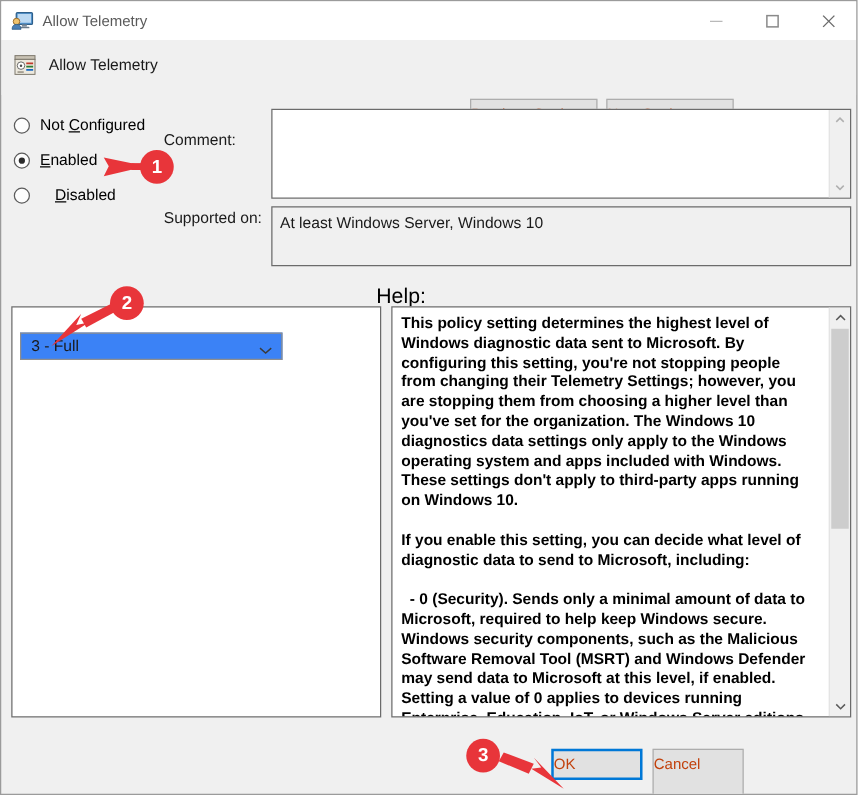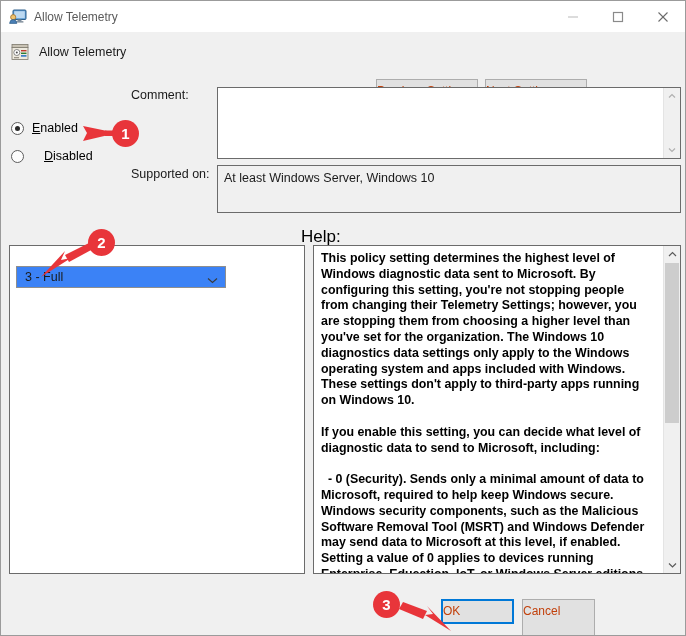--- a/index.html
+++ b/index.html
@@ -144,21 +144,21 @@
     white-space: nowrap;
   }
   .radio-label u { text-decoration: underline; }
 
   
   .field-label {
     position: absolute;
     font-size: 12.5px;
     color: #1a1a1a;
   }
-  #comment-label { left: 130px; top: 87px; }
+  #comment-label { left: 130px; top: 104px; }
   #supported-label { left: 130px; top: 166px; }
 
   .textbox {
     position: absolute;
     box-sizing: border-box;
     border: 1px solid #6b6b6b;
     background: #ffffff;
     overflow: hidden;
   }
   #comment-textarea {
@@ -377,20 +377,24 @@
     <div class="header-title">Allow Telemetry</div>
 
     <div class="btn" id="prev-setting-button">
       <u>P</u><span>revious Setting</span>
     </div>
     <div class="btn" id="next-setting-button">
       <u>N</u><span>ext Setting</span>
     </div>
   </div>
 
+  <div class="radio-row" id="radio-not-configured">
+    <span class="radio-mark"></span>
+    <span class="radio-label">Not <u>C</u>onfigured</span>
+  </div>
   <div class="radio-row" id="radio-enabled">
     <span class="radio-mark checked"></span>
     <span class="radio-label"><u>E</u>nabled</span>
   </div>
   <div class="radio-row" id="radio-disabled">
     <span class="radio-mark"></span>
     <span class="radio-label"><u>D</u>isabled</span>
   </div>
 
   <div class="field-label" id="comment-label">Comment:</div>

